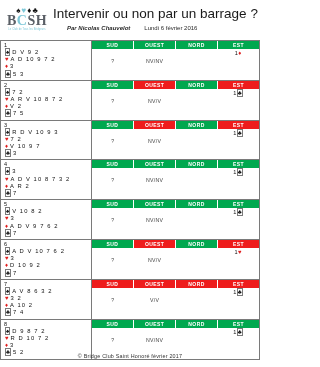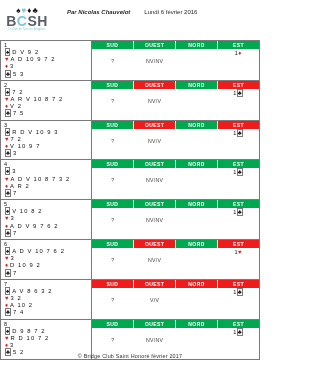--- a/index.html
+++ b/index.html
@@ -37,21 +37,21 @@
     line-height: 1;
     height: 8px;
     align-items: flex-end;
   }
   .logo-suits span { font-size: 8px; line-height: 8px; }
   .s-spade  { color: #111111; }
   .s-heart  { color: #7ec8d8; }
   .s-diam   { color: #111111; }
   .s-club   { color: #111111; }
   .logo-word {
-    font-family: Liberation Sans, sans-serif;
+    font-family: Liberation Serif, serif;
     font-size: 14px;
     font-weight: 700;
     letter-spacing: 0.5px;
     line-height: 14px;
     margin-top: -1px;
   }
   .logo-word .b { color: #5a5f66; }
   .logo-word .c { color: #7ec8d8; }
   .logo-word .s { color: #5a5f66; }
   .logo-word .h { color: #5a5f66; }
@@ -167,20 +167,21 @@
         <span class="s-spade">♠</span>
         <span class="s-heart">♥</span>
         <span class="s-diam">♦</span>
         <span class="s-club">♣</span>
       </div>
       <div class="logo-word"><span class="b">B</span><span class="c">C</span><span class="s">S</span><span class="h">H</span></div>
       <div class="logo-sub">Le Club de Tous les Bridgeurs</div>
     </div>
 
     <div class="titles">
+      <div class="title">Intervenir ou non par un barrage ?</div>
       <div class="subtitle">
         <span class="author">Par Nicolas Chauvelot</span><span class="date">Lundi 6 février 2016</span>
       </div>
     </div>
   </div>
 
   <div id="blocks-root">
       <div class="blk">
         <div class="blk-row">
           <div class="hand-col">

